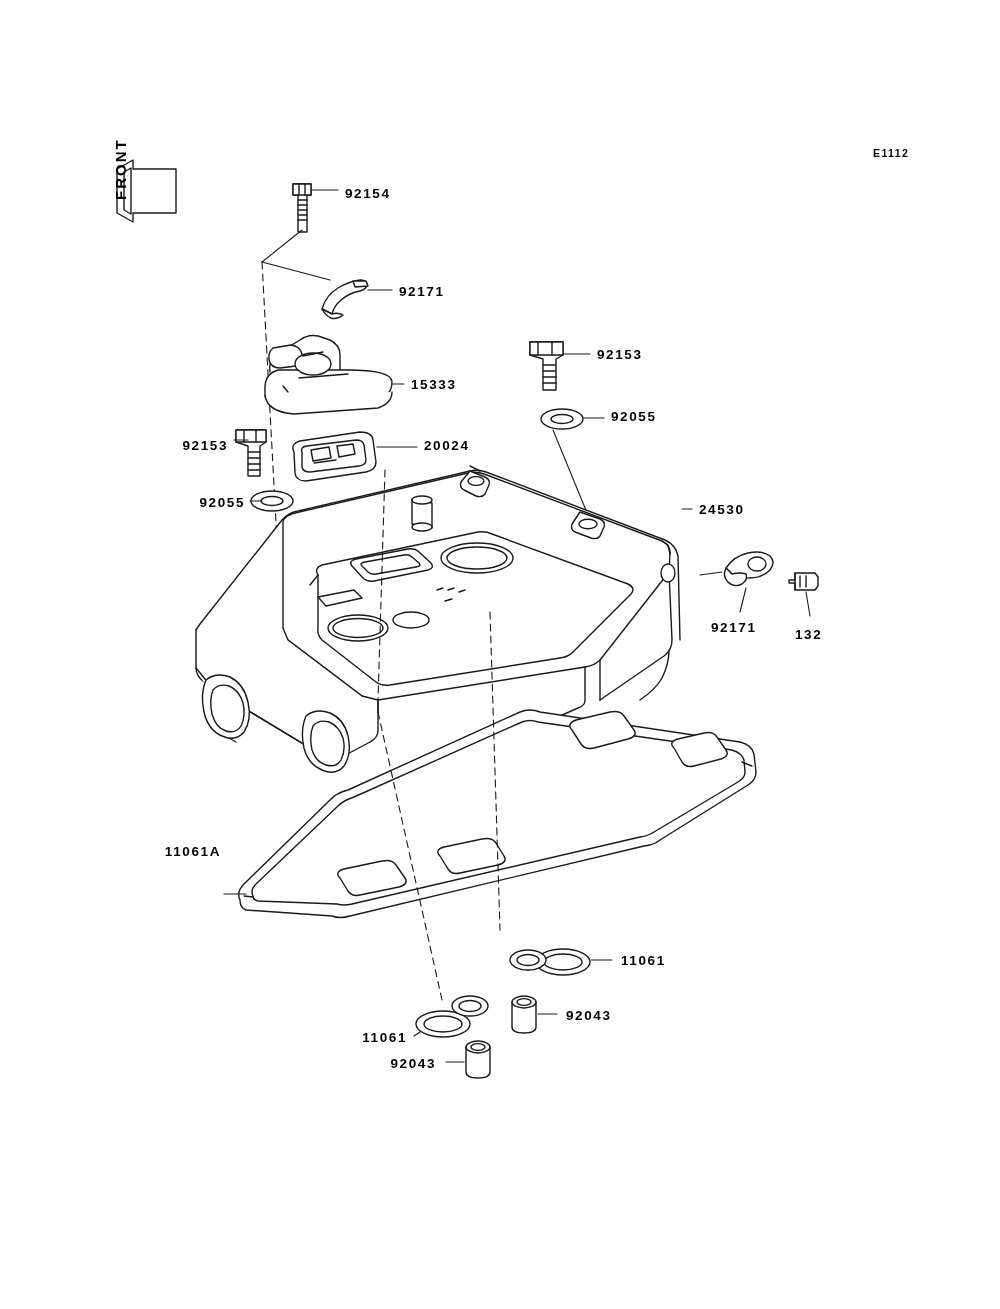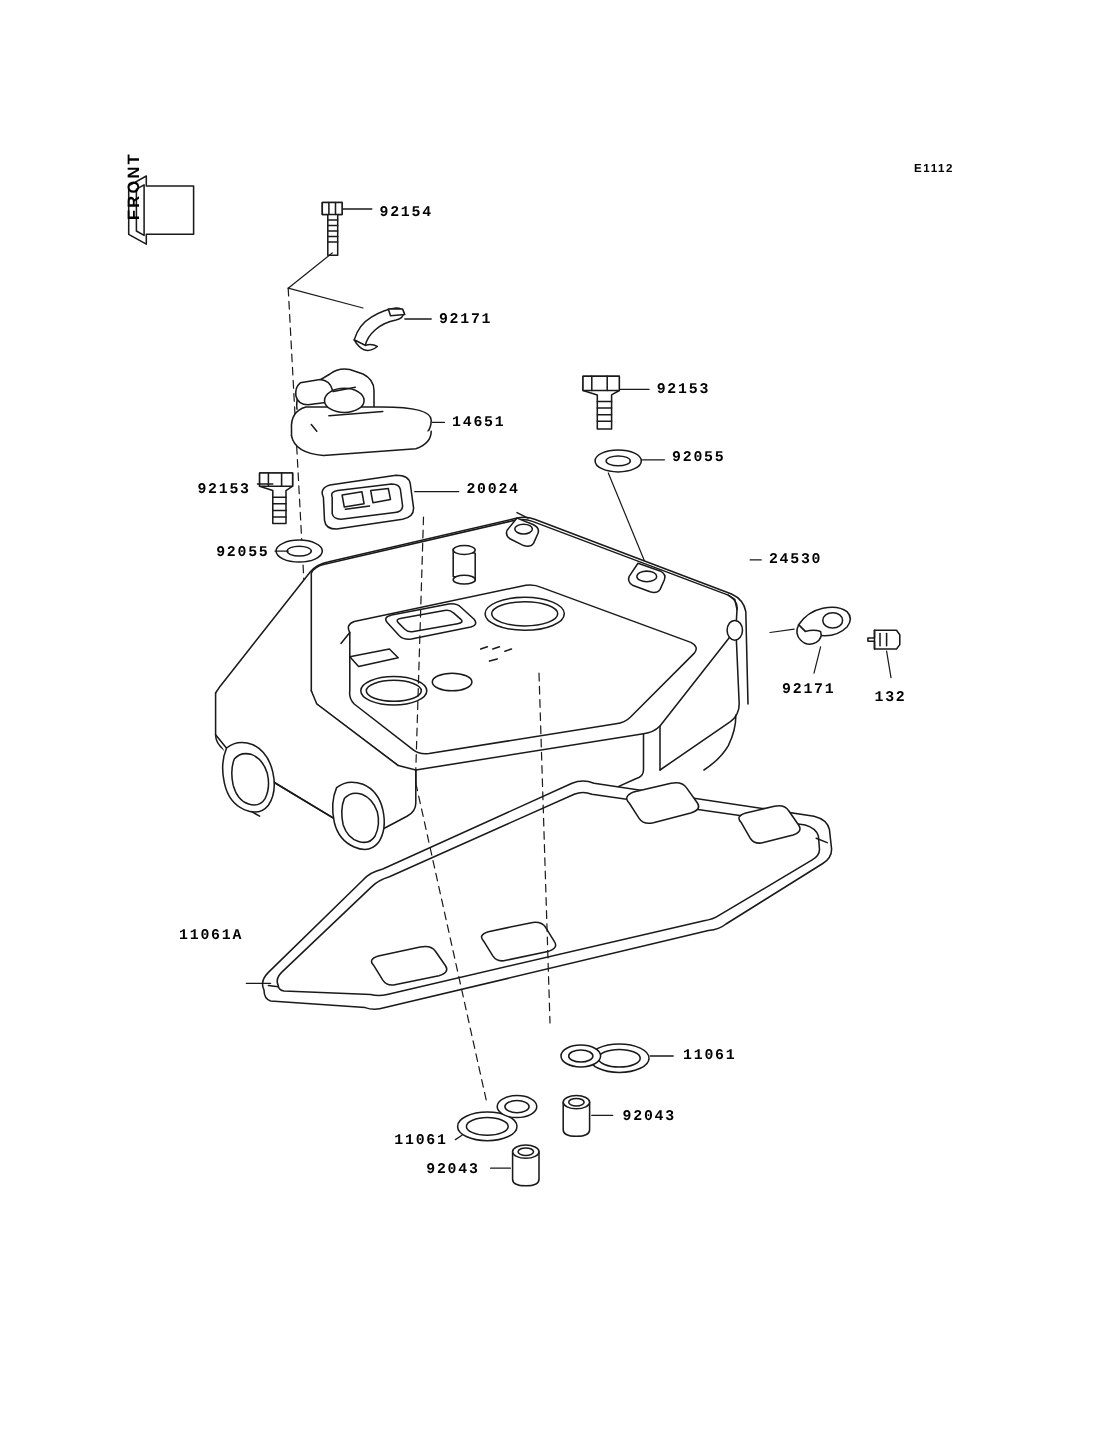--- a/index.html
+++ b/index.html
@@ -19,39 +19,40 @@
   }
   #diagram-svg {
     position: absolute;
     left: 0;
     top: 0;
     width: 1000px;
     height: 1309px;
   }
   .label {
     position: absolute;
-    font-family: Liberation Mono, monospace;
+    font-family: Liberation Sans, sans-serif;
     font-size: 13.5px;
     font-weight: bold;
     letter-spacing: 1.6px;
     color: #000000;
     white-space: nowrap;
     line-height: 1;
   }
   .label.right {
     text-align: right;
   }
   .diagram-code {
     position: absolute;
     font-family: "Liberation Sans", sans-serif;
     font-size: 10.5px;
     font-weight: bold;
     letter-spacing: 1.4px;
     color: #000000;
     white-space: nowrap;
+    margin-left: 42px;
   }
 </style>
 </head>
 <body>
 
 <div id="page">
 
   <svg id="diagram-svg" viewBox="0 0 1000 1309">
     <g fill="none" stroke="#1a1a1a" stroke-width="1.4" stroke-linejoin="round" stroke-linecap="round">
 
@@ -263,21 +264,21 @@
       <line x1="446" y1="1062" x2="464" y2="1062" stroke-width="1.2"></line>
 
     </g>
   </svg>
 
   <div class="diagram-code" style="left:831px; top:147px;">E1112</div>
 
   <div class="label" style="left:345px; top:187px;">92154</div>
   <div class="label" style="left:399px; top:285px;">92171</div>
   <div class="label" style="left:597px; top:348px;">92153</div>
-  <div class="label" style="left:411px; top:378px;">14651</div>
+  <div class="label" style="left:411px; top:378px;">15333</div>
   <div class="label" style="left:611px; top:410px;">92055</div>
   <div class="label right" style="left:158px; top:439px; width:70px;">92153</div>
   <div class="label" style="left:424px; top:439px;">20024</div>
   <div class="label right" style="left:175px; top:496px; width:70px;">92055</div>
   <div class="label" style="left:699px; top:503px;">24530</div>
   <div class="label" style="left:711px; top:621px;">92171</div>
   <div class="label" style="left:795px; top:628px;">132</div>
   <div class="label right" style="left:145px; top:845px; width:76px;">11061A</div>
   <div class="label" style="left:621px; top:954px;">11061</div>
   <div class="label" style="left:566px; top:1009px;">92043</div>

